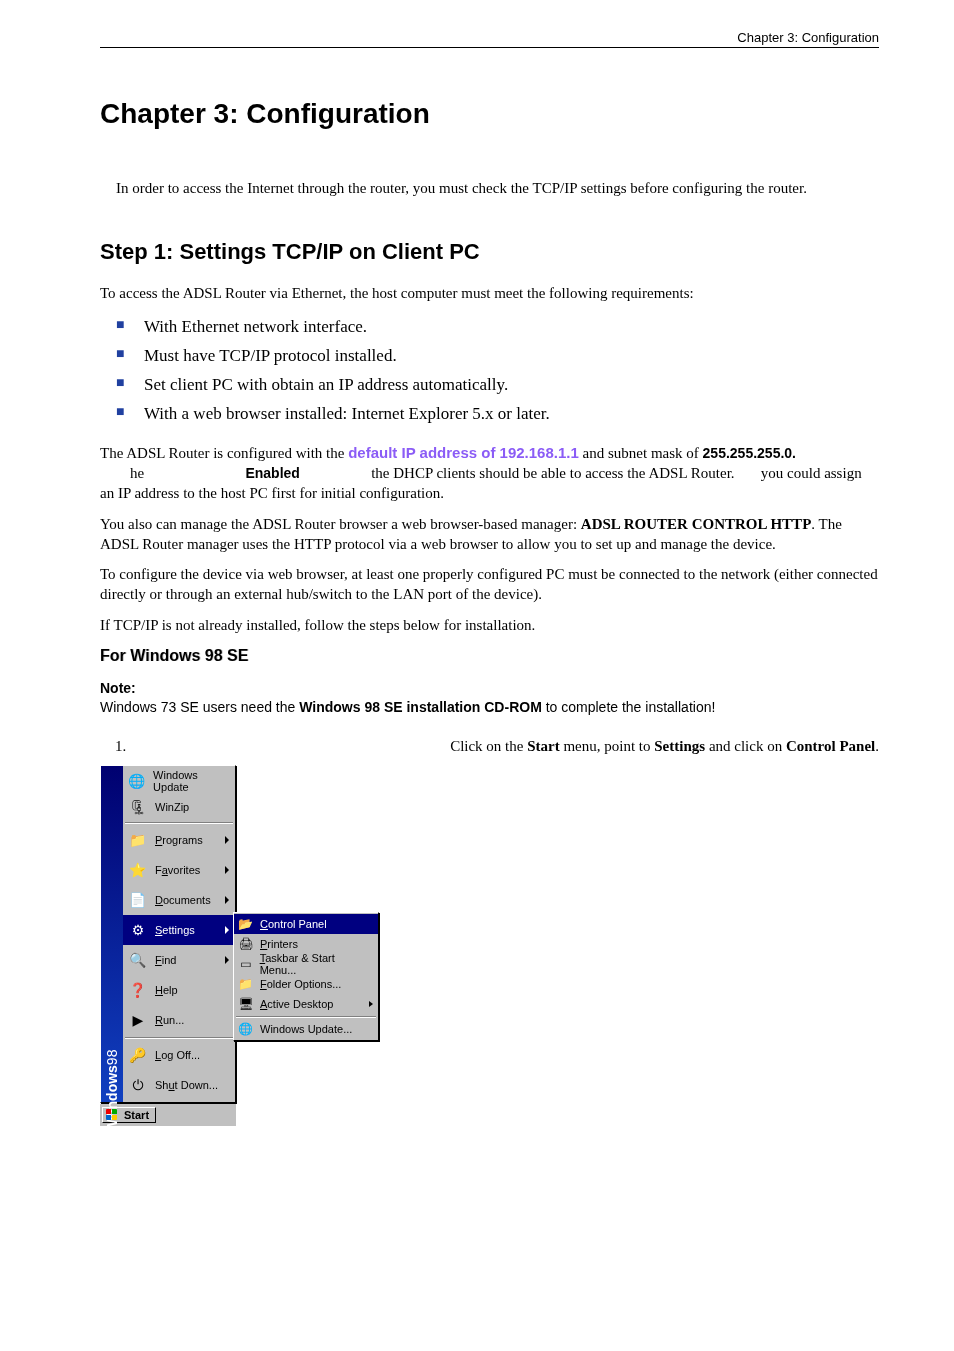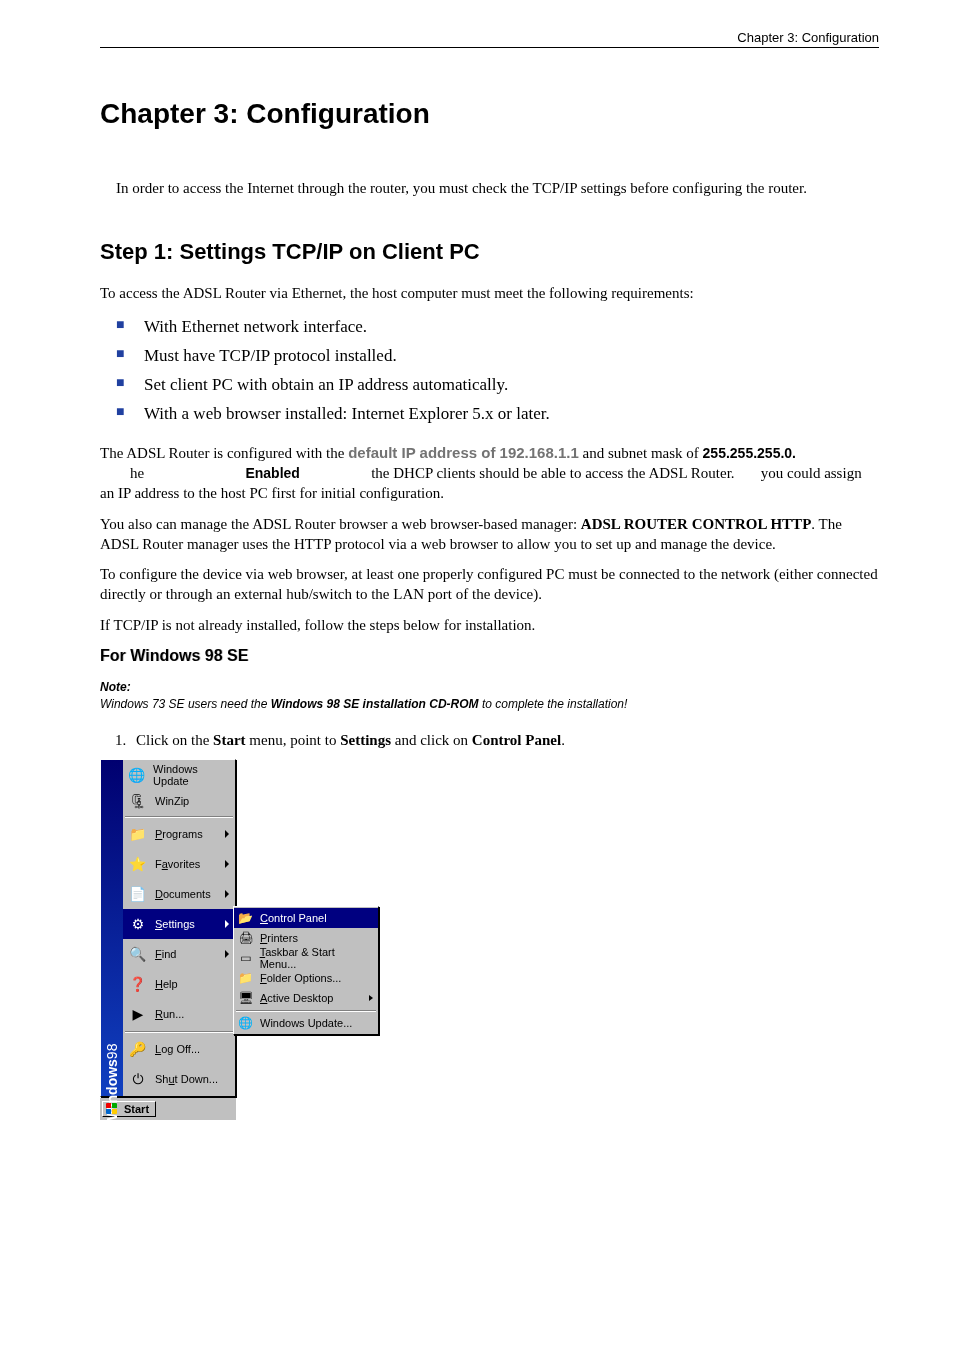--- a/index.html
+++ b/index.html
@@ -63,44 +63,44 @@
   ul.bullets li::before {
     content: "■";
     position: absolute;
     left: 16px;
     top: 0;
     color: #2040a0;
     font-size: 14px;
   }
   .orange-inline-big {
     font-family: Verdana, Arial, sans-serif;
-    color: #737373;
+    color: #8b5cf6;
     font-weight: bold;
     font-size: 15px;
   }
   .orange-inline-mid {
     font-family: Verdana, Arial, sans-serif;
     color: #000000;
     font-weight: bold;
     font-size: 14px;
   }
   .note-block {
     font-family: Verdana, Arial, sans-serif;
-    font-size: 12px;
+    font-size: 14px;
     line-height: 1.4;
     margin: 10px 0 20px 0;
-    font-style: italic;
   }
   .note-block .note-label {
     font-weight: bold;
   }
   ol.steps {
     list-style: decimal;
     padding-left: 30px;
     margin: 0 0 6px 0;
+    text-align: right;
   }
   ol.steps li {
     font-size: 15px;
     padding-left: 6px;
   }
   .b { font-weight: bold; }
   .pagenum {
     text-align: right;
     font-size: 15px;
     margin-top: 230px;

